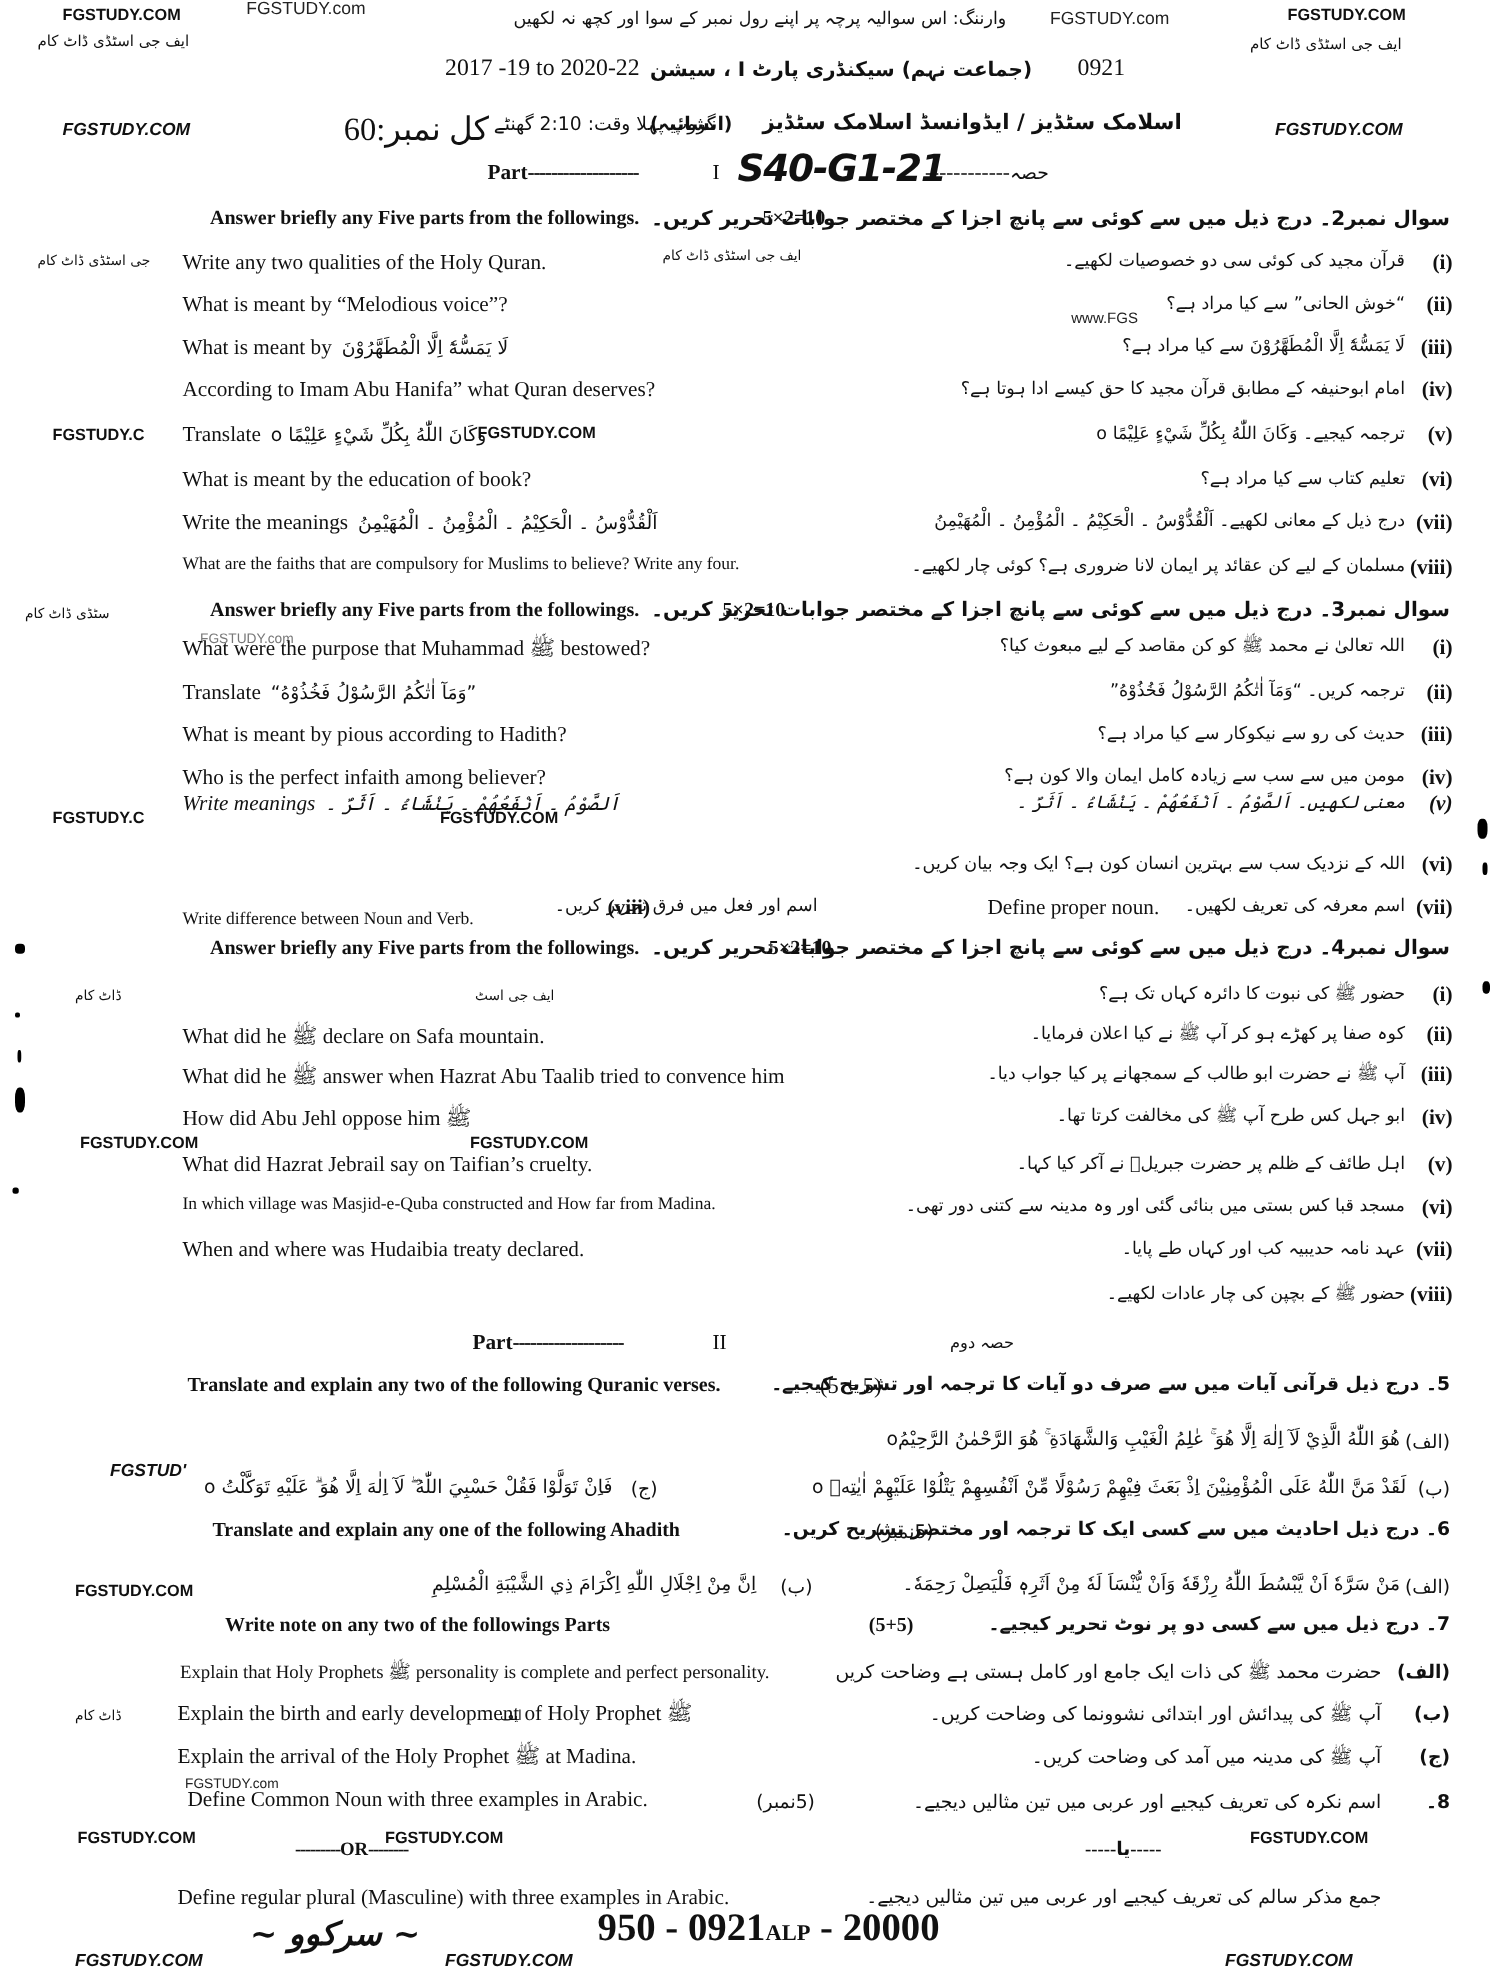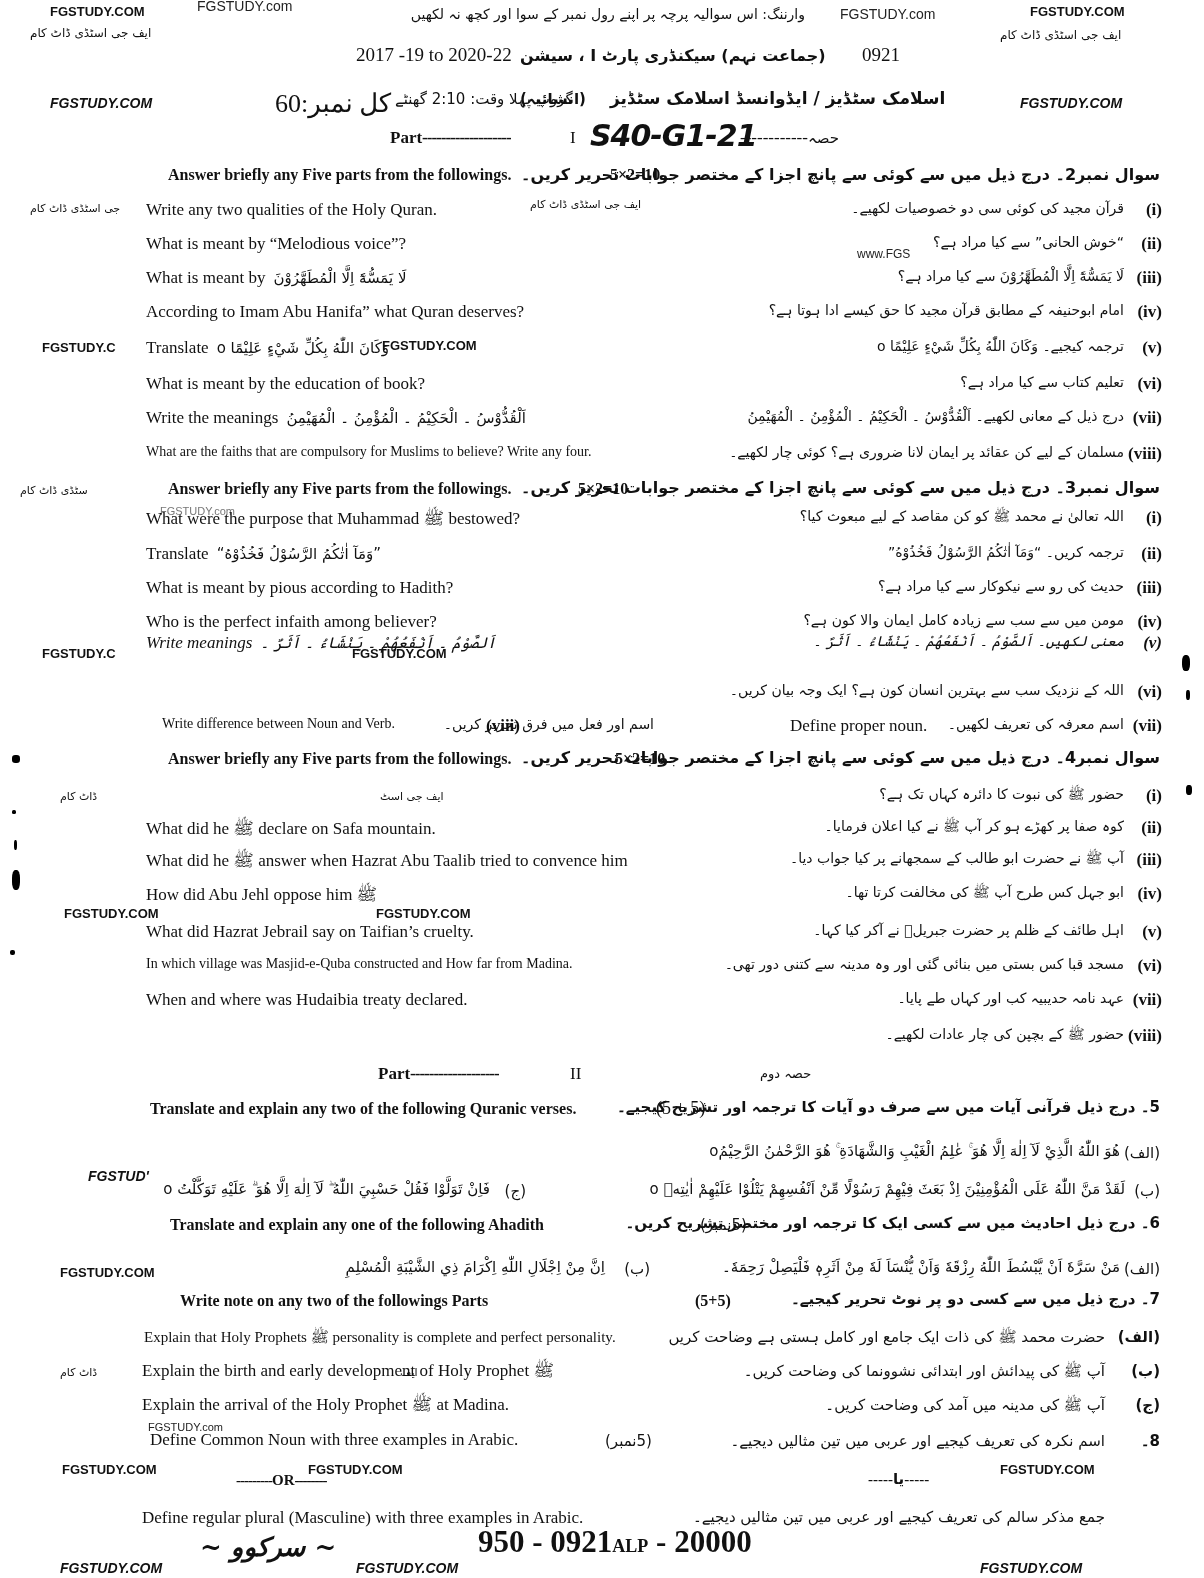--- a/index.html
+++ b/index.html
@@ -133,21 +133,21 @@
     <div class="qrow" style="top: 682px;">
       <span class="qur">اللہ کے نزدیک سب سے بہترین انسان کون ہے؟ ایک وجہ بیان کریں۔</span>
       <span class="qnum">(vi)</span>
     </div>
     <div class="qrow" style="top: 716px;">
       <span class="qen" style="left: 790px;"><span>Define proper noun.</span></span>
       <span class="qur" style="right: 80px;">اسم معرفہ کی تعریف لکھیں۔</span>
       <span class="qnum" style="left: 1112px;">(vii)</span>
     </div>
     <div class="qrow" style="top: 716px;">
-      <span class="qen small" style="left: 162px;"><span>Write difference between Noun and Verb.</span></span>
+      <span class="qen small" style="left: 146px; margin-top: 12px;"><span>Write difference between Noun and Verb.</span></span>
       <span class="qur" style="right: 550px;">اسم اور فعل میں فرق تحریر کریں۔</span>
       <span class="qnum" style="left: 470px;">(viii)</span>
     </div>
   </div>
 
 <div class="abs hdr" style="left:168px;top:750px;">Answer briefly any Five parts from the followings.</div>
 <div class="abs hdr" style="left:615px;top:750px;">5×2=10</div>
 <div class="abs ur ur-b" style="left:705px;top:748px;width:455px;text-align:right;font-size:16px;">سوال نمبر4۔ درج ذیل میں سے کوئی سے پانچ اجزا کے مختصر جوابات تحریر کریں۔</div>
 <div class="abs ur" style="left:60px;top:790px;font-size:11px;">ڈاٹ کام</div>
 <div class="abs ur" style="left:380px;top:790px;font-size:11px;">ایف جی اسٹ</div>

